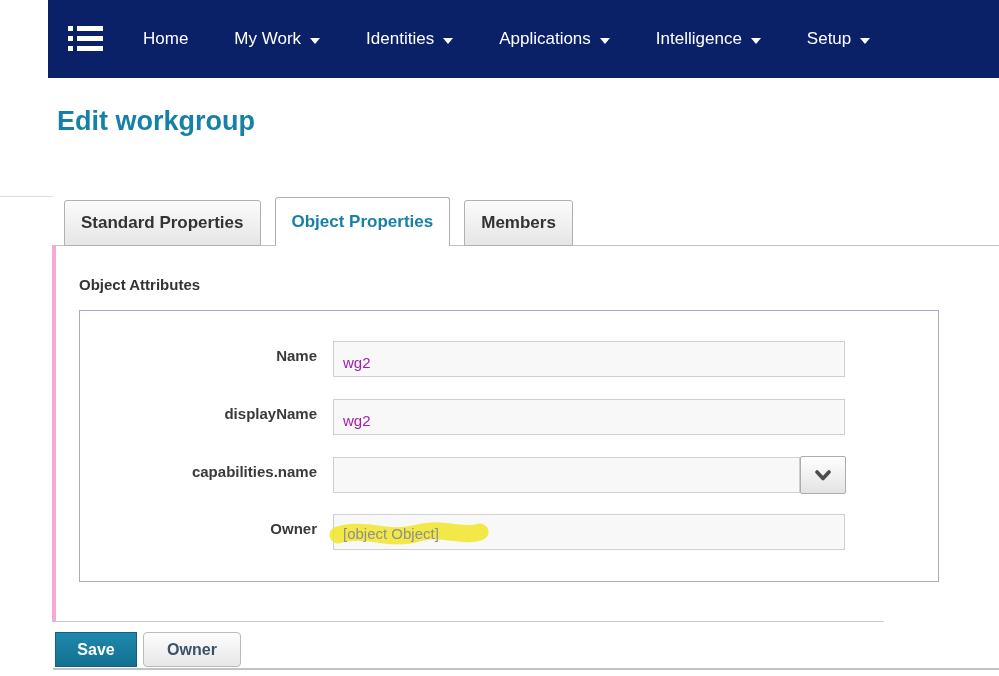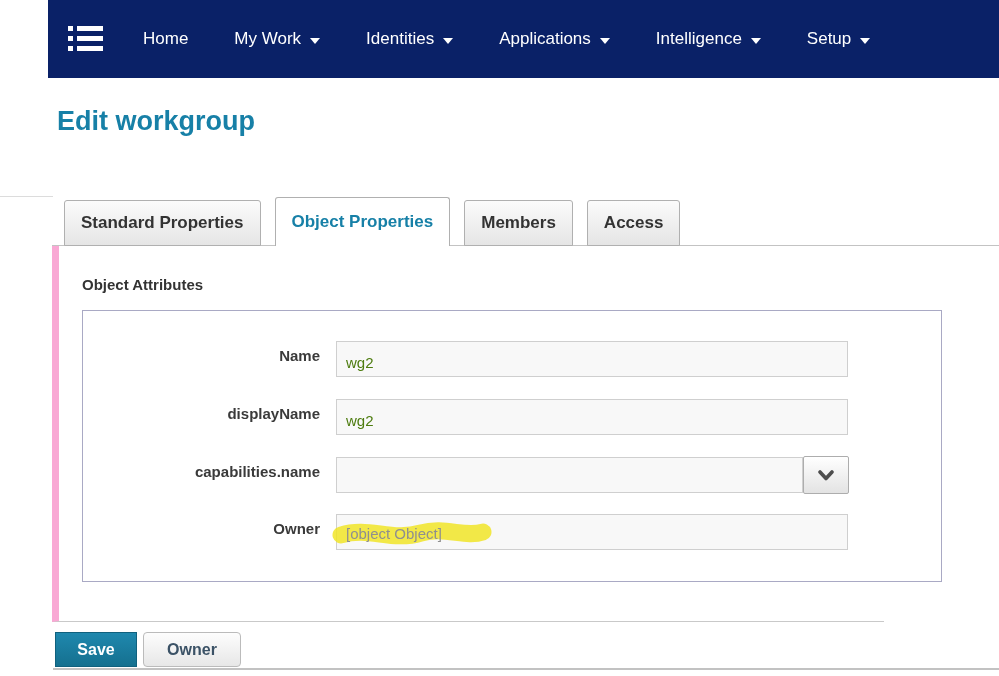--- a/index.html
+++ b/index.html
@@ -57,39 +57,39 @@
     cursor: pointer; white-space: nowrap; margin-left: 12px;
   }
   .tab.active {
     height: 49px; background: #ffffff; border-bottom: none;
     color: #1780a7; z-index: 2;
   }
 
   
   .tab-panel {
     position: absolute; left: 52px; top: 246px; width: 832px; height: 376px;
-    background: #ffffff; border-left: 7px solid #f9a8d4; border-bottom: 1px solid #c9c9c9;
+    background: #ffffff; border-left: 4px solid #f9a8d4; border-bottom: 1px solid #c9c9c9;
   }
   .section-title {
     position: absolute; left: 23px; top: 30px;
     font-size: 15px; font-weight: bold; color: #333333;
   }
   .attr-box {
     position: absolute; left: 23px; top: 64px; width: 860px; height: 272px;
     background: #ffffff; border: 1px solid #a9a9c4;
   }
   .form-row { position: absolute; left: 0; width: 100%; height: 38px; }
   .form-label {
     position: absolute; left: 0; top: 6px; width: 237px;
     text-align: right; font-size: 15px; font-weight: bold; color: #3a3a3a;
   }
   .form-field {
     position: absolute; left: 253px; top: 0; width: 512px; height: 36px;
     background: #f8f8f8; border: 1px solid #cfcfcf;
-    font-size: 15px; color: #4d7c0f; font-family: "Liberation Sans", sans-serif;
+    font-size: 15px; color: #a21caf; font-family: "Liberation Sans", sans-serif;
     padding: 10px 0 4px 9px; outline: none;
   }
   .form-field.combo { width: 467px; }
   .combo-btn {
     position: absolute; left: 720px; top: -1px; width: 46px; height: 38px;
     background: linear-gradient(#ffffff, #e3e3e3);
     border: 1px solid #adadad; border-radius: 2px;
     display: flex; align-items: center; justify-content: center; cursor: pointer;
   }
   .owner-field {
@@ -161,21 +161,20 @@
 </nav>
 
 <h1 class="page-title">Edit workgroup</h1>
 
 <div class="pre-tab-line"></div>
 <div class="tabstrip-line"></div>
 <div class="tabstrip">
   <div class="tab">Standard Properties</div>
   <div class="tab active">Object Properties</div>
   <div class="tab">Members</div>
-  <div class="tab">Access</div>
 </div>
 
 <div class="tab-panel">
   <div class="section-title">Object Attributes</div>
 
   <div class="attr-box">
 
     <div class="form-row" style="top:30px;">
       <label class="form-label">Name</label>
       <input class="form-field" type="text" readonly="" value="wg2" style="">

